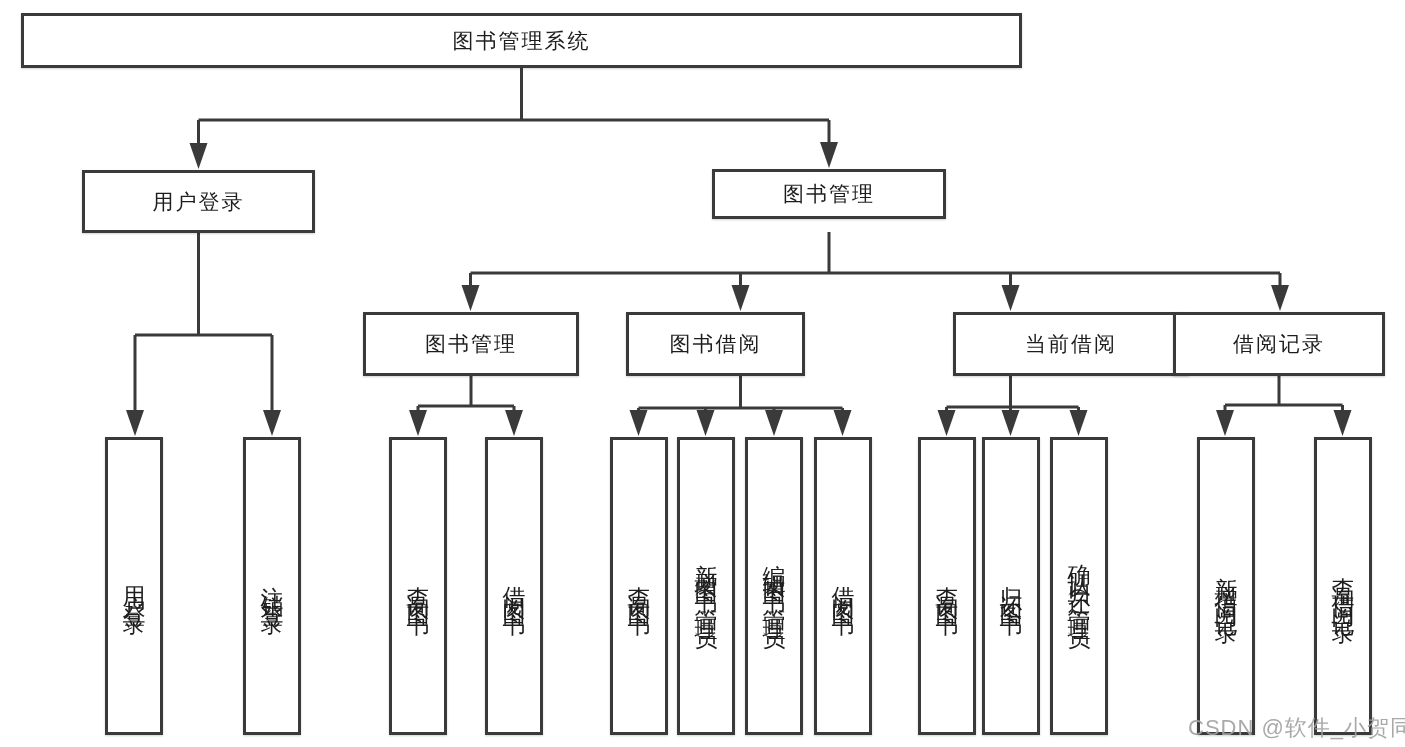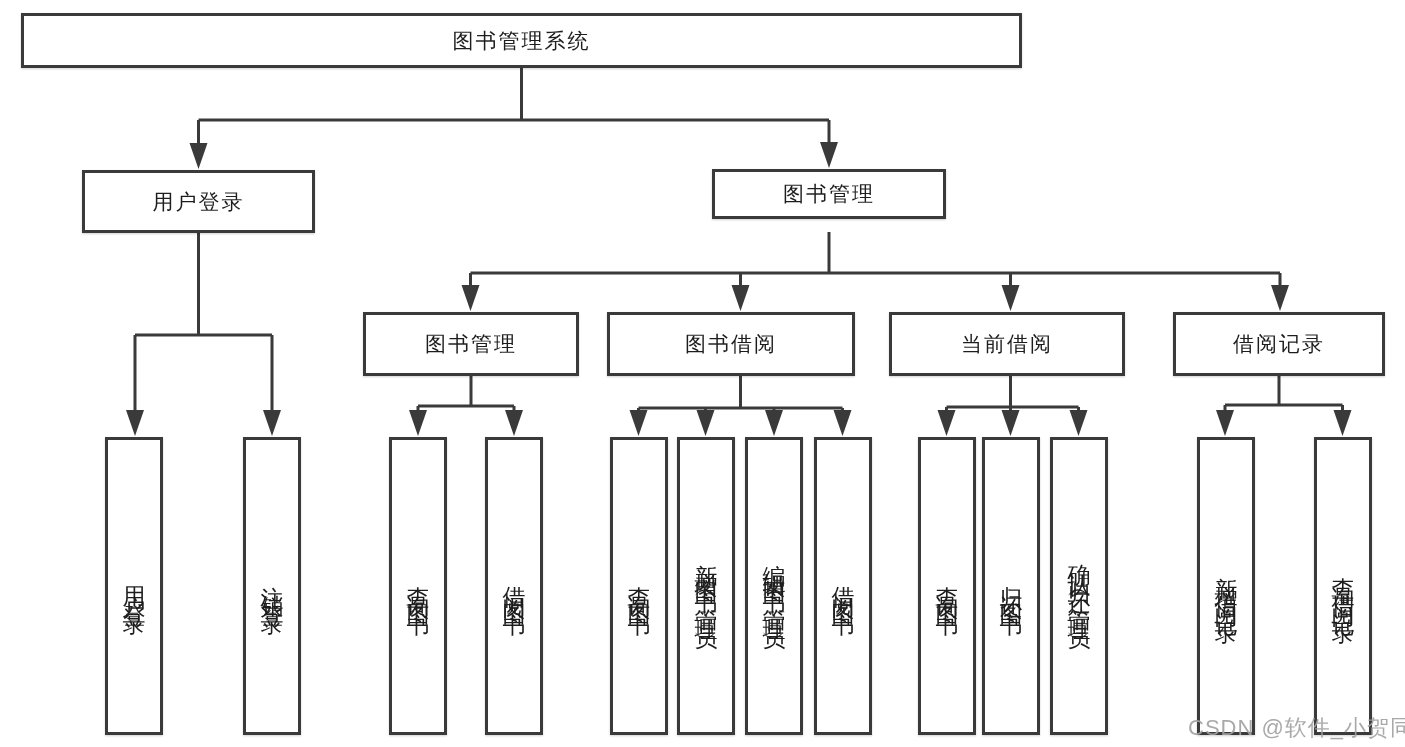--- a/index.html
+++ b/index.html
@@ -105,24 +105,24 @@
   <div class="box" style="left:82px;top:170px;width:233px;height:63px">
     <span class="hlabel">用户登录</span>
   </div>
   <div class="box" style="left:712px;top:169px;width:234px;height:50px">
     <span class="hlabel">图书管理</span>
   </div>
 
   <div class="box" style="left:363px;top:312px;width:216px;height:64px">
     <span class="hlabel">图书管理</span>
   </div>
-  <div class="box" style="left:607px;top:312px;width:248px;height:64px">
+  <div class="box" style="left:626px;top:312px;width:179px;height:64px">
     <span class="hlabel">图书借阅</span>
   </div>
-  <div class="box" style="left:889px;top:312px;width:236px;height:64px">
+  <div class="box" style="left:953px;top:312px;width:236px;height:64px">
     <span class="hlabel">当前借阅</span>
   </div>
   <div class="box" style="left:1173px;top:312px;width:212px;height:64px">
     <span class="hlabel">借阅记录</span>
   </div>
 
   <div class="box leaf" style="left:105px;top:437px">
     <span class="vlabel">用户登录</span>
   </div>
   <div class="box leaf" style="left:243px;top:437px">

